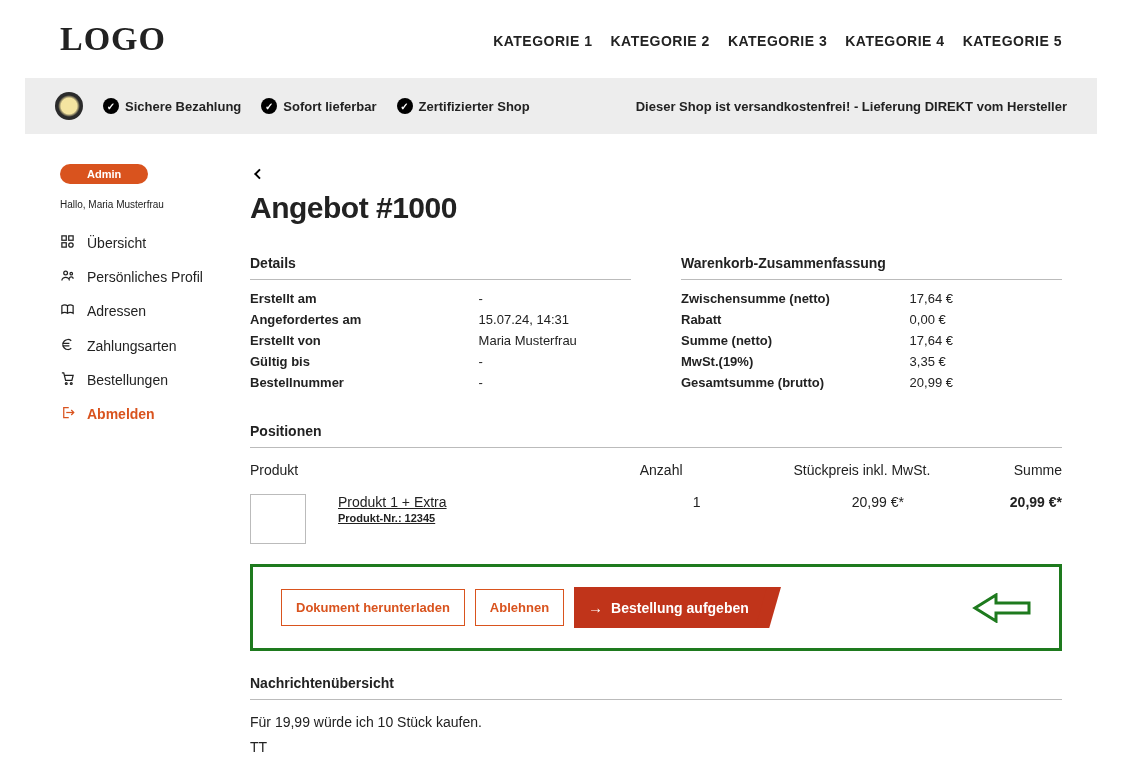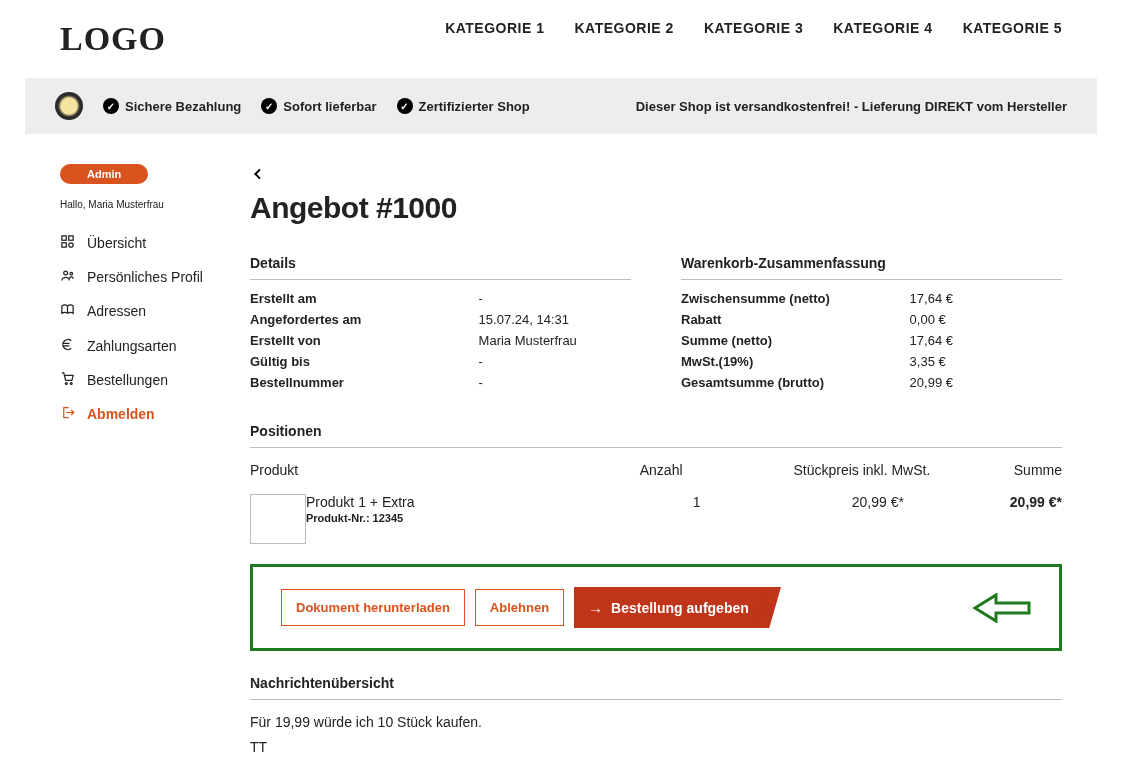--- a/index.html
+++ b/index.html
@@ -1,20 +1,20 @@
 <!DOCTYPE html>
 <html><head>
 <meta charset="utf-8">
 <style>
 * { margin: 0; padding: 0; box-sizing: border-box; }
 body { font-family: -apple-system, BlinkMacSystemFont, "Segoe UI", Arial, sans-serif; background: #fff; color: #222; font-size: 14px; }
 .container { max-width: 1122px; margin: 0 auto; }
 .header { display: flex; align-items: flex-start; padding: 20px 60px 10px; gap: 60px; }
 .logo { font-family: Georgia, 'Times New Roman', serif; font-size: 34px; font-weight: bold; letter-spacing: 1px; }
-.nav { display: flex; gap: 30px; margin-left: auto; }
+.nav { display: flex; gap: 18px; margin-left: auto; margin-top: 13px; }
 .nav-item { font-weight: 600; font-size: 14px; letter-spacing: 0.5px; cursor: pointer; }
 .benefits-bar { background: #ededed; display: flex; align-items: center; padding: 14px 30px; margin: 10px 25px 0; gap: 20px; font-size: 13px; }
 .trust-badge { width: 28px; height: 28px; border-radius: 50%; background: radial-gradient(circle, #f4e4a0 40%, #2b2b2b 55%); position: relative; }
 .benefit { display: flex; align-items: center; gap: 6px; font-weight: 600; }
 .check-icon { width: 16px; height: 16px; border-radius: 50%; background: #000; display: flex; align-items: center; justify-content: center; color: #fff; font-size: 10px; }
 .ship-info { margin-left: auto; font-weight: 600; font-size: 13px; }
 .content { display: flex; padding: 30px 60px 20px; gap: 40px; }
 .sidebar { width: 150px; flex-shrink: 0; }
 .admin-badge { display: inline-block; background: #d9531e; color: #fff; padding: 4px 27px; border-radius: 14px; font-size: 11px; font-weight: 600; margin-bottom: 14px; text-align: right; }
 .greeting { font-size: 10px; margin-bottom: 14px; line-height: 1.4; }
@@ -31,21 +31,21 @@
 .panel-row { display: flex; padding: 3px 0; font-size: 13px; align-items: flex-end; }
 .panel-row .label { flex: 0 0 60%; font-weight: 700; }
 .panel-row .value { flex: 1; }
 .positions-title { font-weight: 700; font-size: 14px; padding-bottom: 8px; border-bottom: 1px solid #bbb; margin-bottom: 8px; }
 .positions-header { display: flex; font-size: 14px; padding: 6px 0 12px; }
 .ph-product { flex: 0 0 48%; }
 .ph-qty { flex: 0 0 14%; }
 .ph-price { flex: 0 0 21%; margin-left: 40px; }
 .ph-sum { flex: 1; text-align: right; }
 .position-row { display: flex; align-items: flex-start; padding: 4px 0 20px; font-size: 14px; }
-.prod-cell { flex: 0 0 48%; display: flex; gap: 0; align-items: flex-start; }
+.prod-cell { flex: 0 0 48%; display: flex; gap: 32px; align-items: flex-start; text-decoration: underline; }
 .prod-thumb { width: 56px; height: 50px; border: 1px solid #bbb; background: #fff; }
 .prod-info .pname { font-weight: 400; font-size: 14px; }
 .prod-info .psku { font-size: 11px; font-weight: 600; margin-top: 2px; }
 .qty-cell { flex: 0 0 14%; text-align: center; }
 .price-cell { flex: 0 0 21%; text-align: right; padding-right: 20px; }
 .sum-cell { flex: 1; text-align: right; font-weight: 700; }
 .action-box { border: 3px solid #1e7a1e; padding: 20px 28px; display: flex; gap: 10px; align-items: center; margin-bottom: 24px; }
 .btn-outline { border: 1px solid #d9531e; background: #fff; color: #d9531e; padding: 10px 14px; font-size: 13px; font-weight: 600; cursor: pointer; }
 .btn-primary { position: relative; background: #c0341a; color: #fff; padding: 12px 20px 12px 14px; font-size: 14px; font-weight: 600; cursor: pointer; border: none; display: flex; align-items: center; gap: 8px; }
 .btn-primary::after { content: ""; position: absolute; right: -12px; top: 0; bottom: 0; width: 14px; background: #c0341a; transform: skewX(-16deg); transform-origin: top; }

